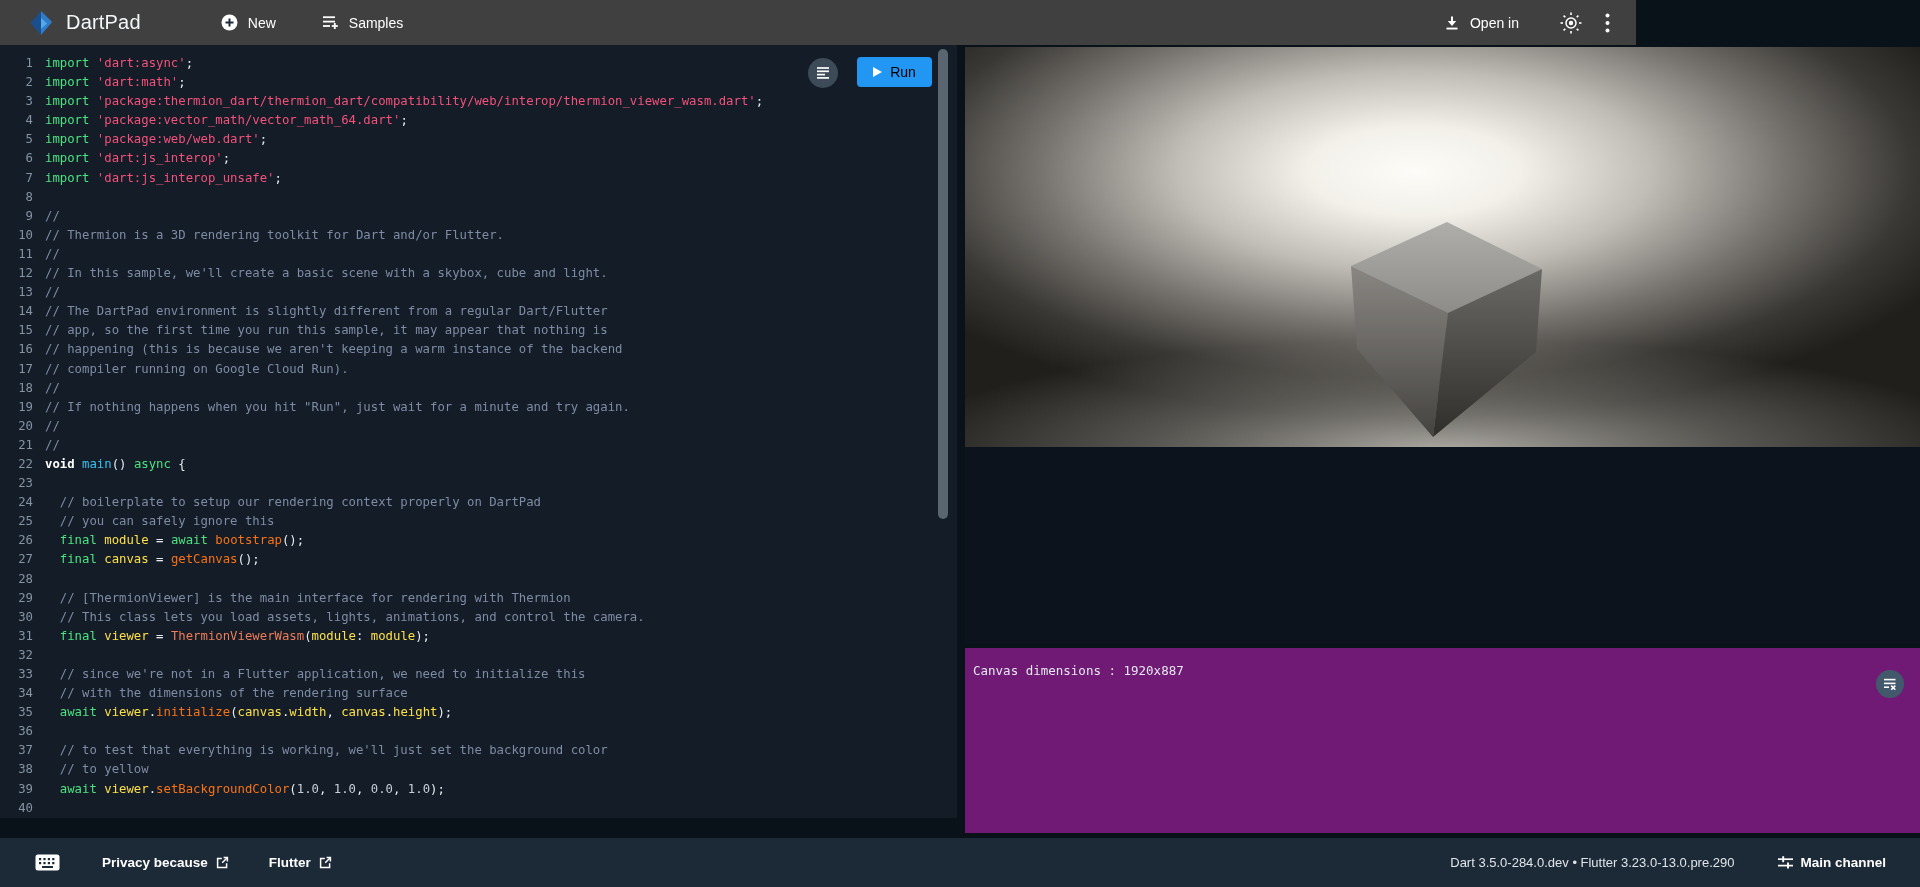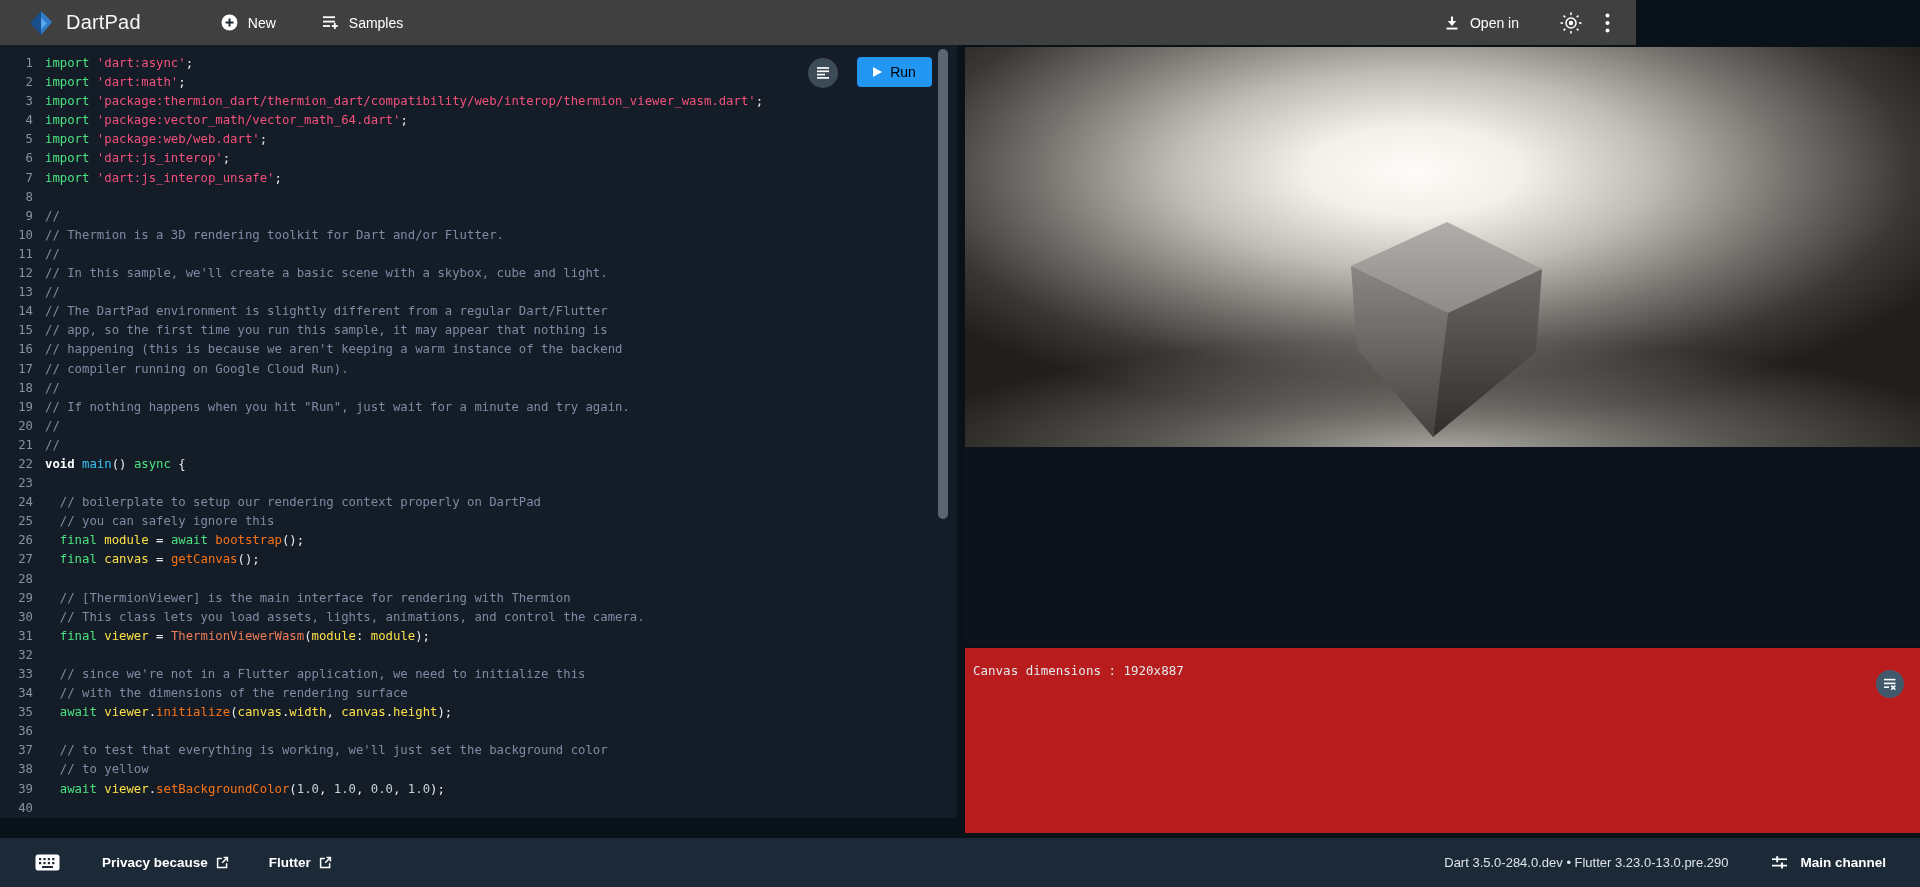--- a/index.html
+++ b/index.html
@@ -53,39 +53,39 @@
              color:#000000; font-size:14px; font-family:inherit; }
   .play-tri { width:0; height:0; border-left:9px solid #fff;
               border-top:5.5px solid transparent; border-bottom:5.5px solid transparent; }
 
   
   .frame-pane { position:absolute; left:965px; top:47px; width:955px; height:596px;
                 background:#0c131c; }
   .scene { position:absolute; left:0; top:0; width:955px; height:400px; }
 
   .console-pane { position:absolute; left:965px; top:648px; width:955px; height:185px;
-                  background:#b91c1c; }
+                  background:#701a75; }
   .console-text { position:absolute; left:8px; top:13px;
                   font-family:"DejaVu Sans Mono", monospace; font-size:12.5px;
                   color:#e3e9ee; line-height:19px; white-space:pre; }
   .clear-btn { position:absolute; left:911px; top:22px; width:28px; height:28px;
                border-radius:50%; background:#42596c; border:none; cursor:pointer;
                display:flex; align-items:center; justify-content:center; }
 
   
   .bottombar { position:absolute; left:0; top:838px; width:1920px; height:49px;
                background:#1c2a38; display:flex; align-items:center; z-index:5; }
   .kb-wrap { margin-left:35px; display:flex; align-items:center; }
   .foot-link { display:flex; align-items:center; gap:8px; color:#fff; font-size:13.5px;
                font-weight:bold; cursor:pointer; background:none; border:none;
                font-family:inherit; }
   .link-privacy { margin-left:42px; }
   .link-feedback { margin-left:40px; }
   .versions { color:#dfe4e8; font-size:13px; }
-  .channel-group { display:flex; align-items:center; gap:12px; margin-left:43px;
+  .channel-group { display:flex; align-items:center; gap:6px; margin-left:43px;
                    margin-right:34px; color:#fff; font-size:13.5px; font-weight:bold;
                    cursor:pointer; background:none; border:none; font-family:inherit; }
 </style>
 </head>
 <body>
 
 <header class="topbar">
   <svg class="logo" viewBox="0 0 28 28">
     <polygon points="14,1 14,27 2.5,14" fill="#1a4e8c"></polygon>
     <polygon points="14,1 26,13 14,27" fill="#2f7cc9"></polygon>

